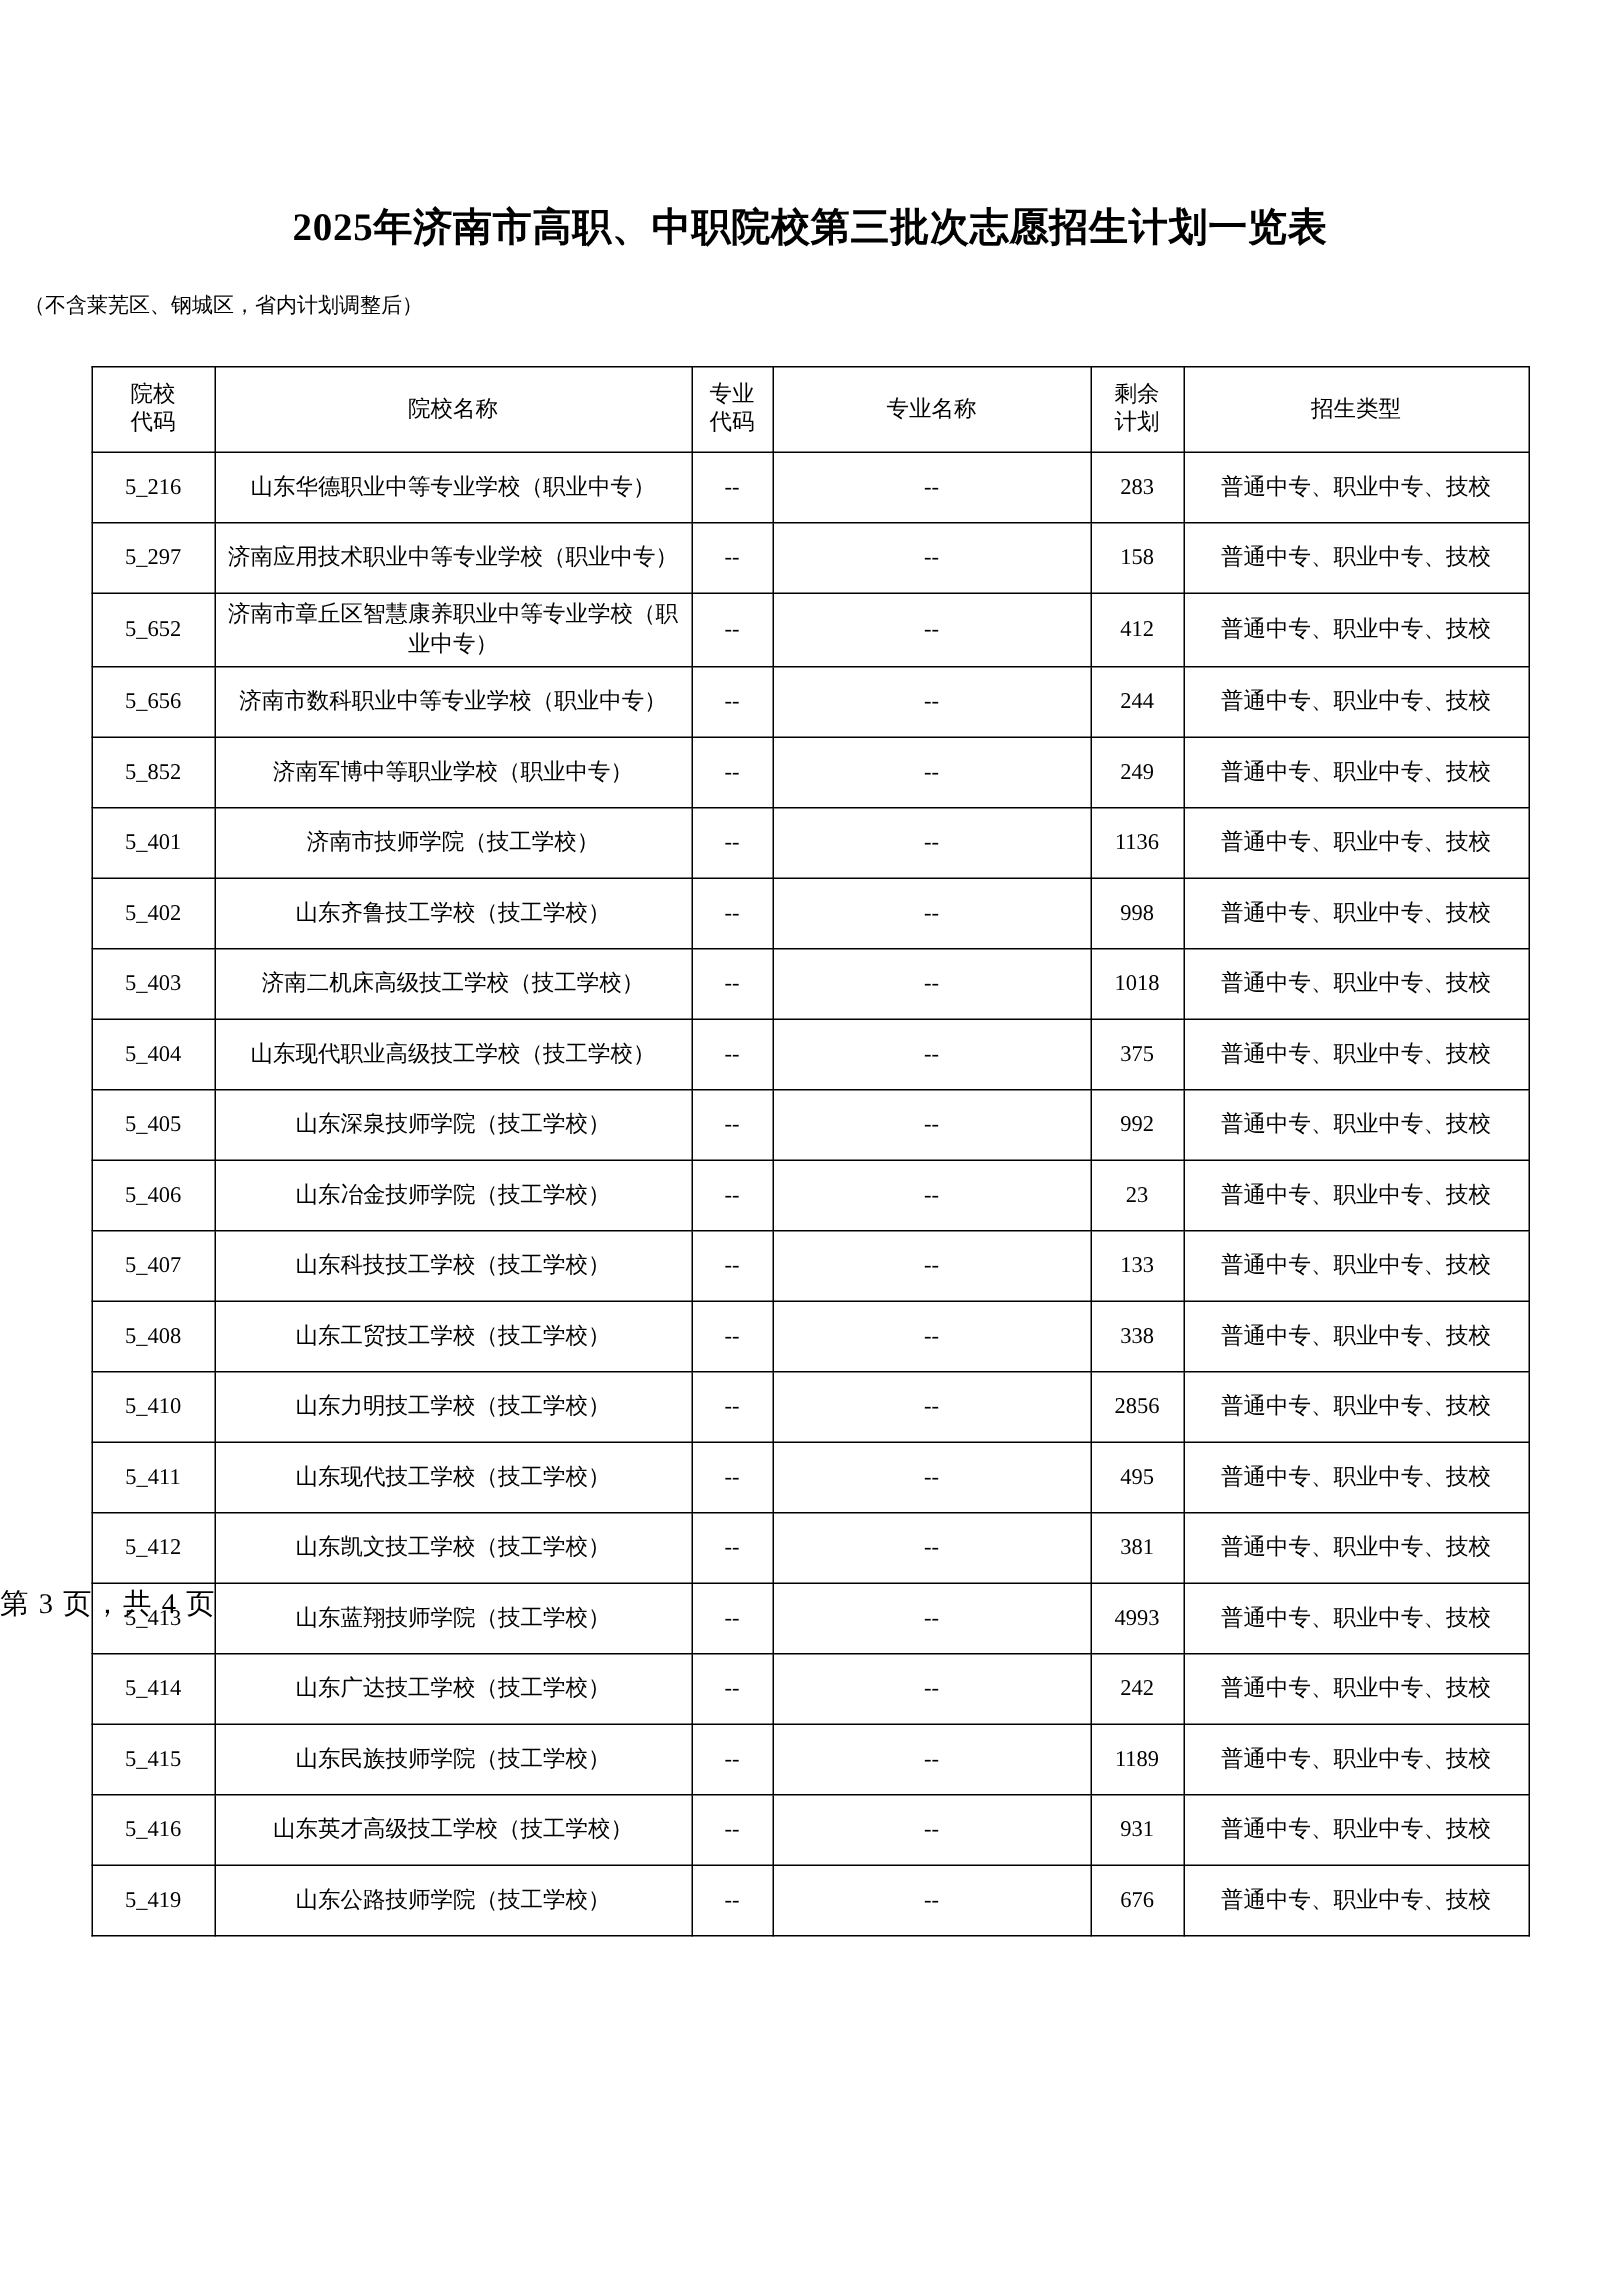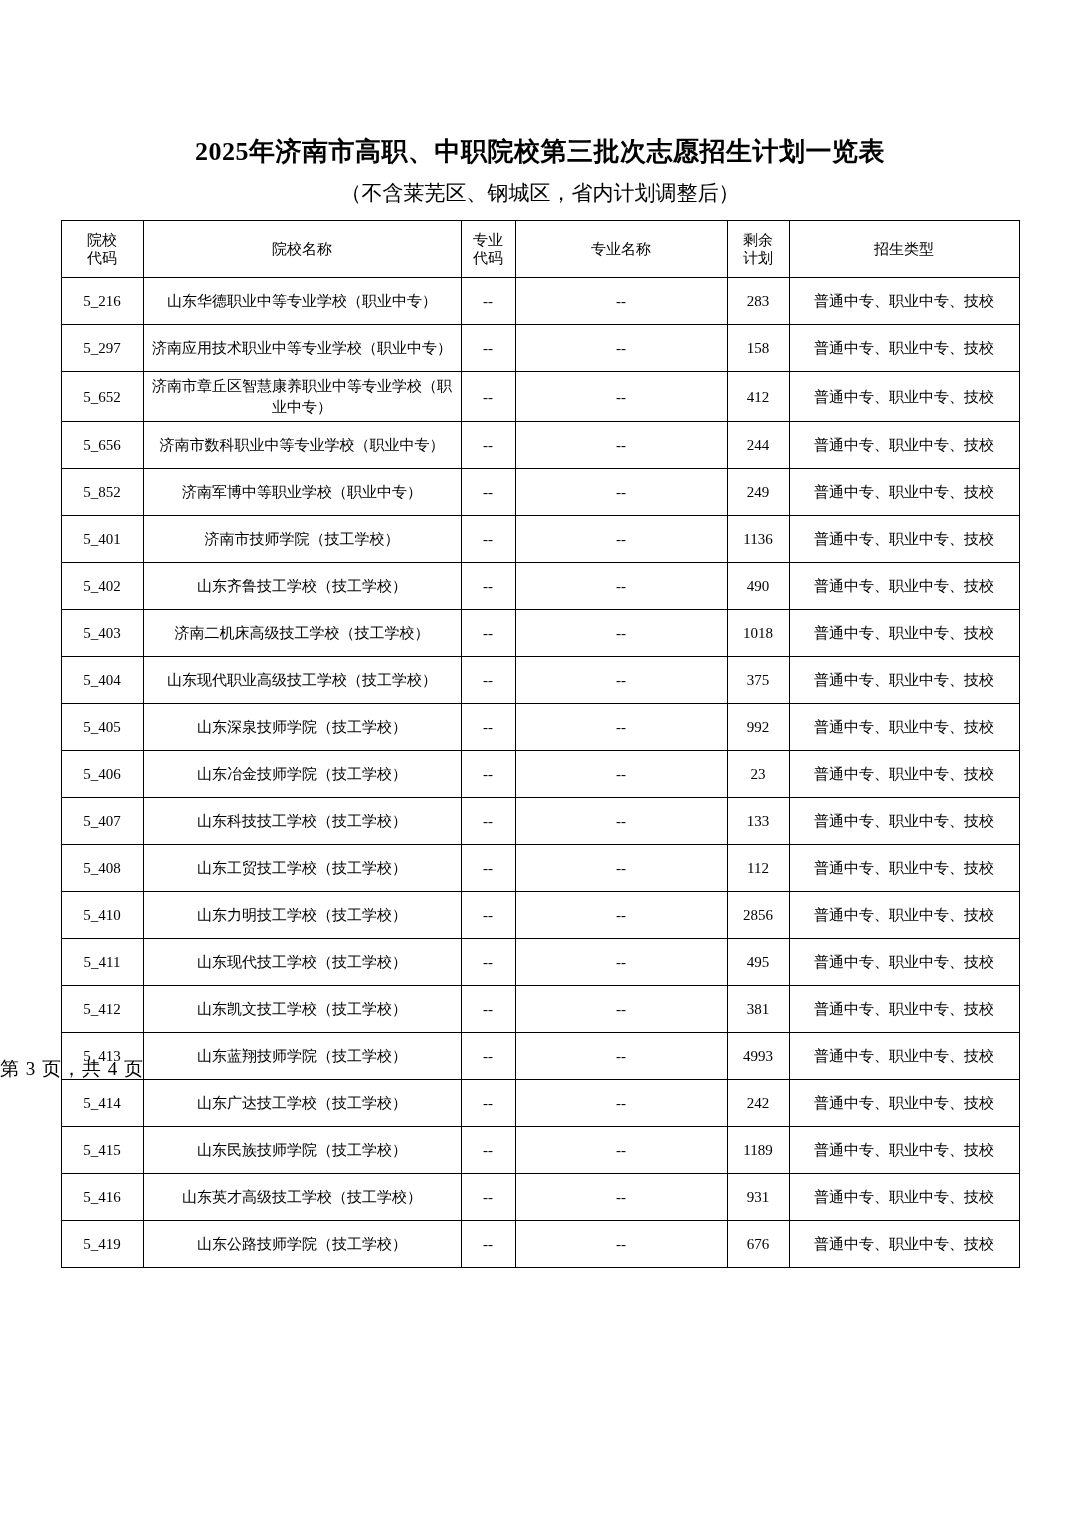--- a/index.html
+++ b/index.html
@@ -24,23 +24,22 @@
   .doc-title {
     text-align: center;
     font-size: 26px;
     font-weight: bold;
     letter-spacing: 0.5px;
     margin: 0;
     padding-top: 136px;
     line-height: 1.2;
   }
   .doc-subtitle {
-    text-align: center;
-    font-size: 21px;
-    margin: 0;
+    font-size: 14px;
+    margin: 16px;
     padding-top: 14px;
     padding-bottom: 14px;
     line-height: 1.2;
   }
   table.plan-table {
     border-collapse: collapse;
     margin: 0 auto;
     width: 958px;
     table-layout: fixed;
   }
@@ -170,21 +169,21 @@
           <td class="dash">--</td>
           <td class="dash">--</td>
           <td>1136</td>
           <td>普通中专、职业中专、技校</td>
         </tr>
         <tr>
           <td>5_402</td>
           <td>山东齐鲁技工学校（技工学校）</td>
           <td class="dash">--</td>
           <td class="dash">--</td>
-          <td>490</td>
+          <td>998</td>
           <td>普通中专、职业中专、技校</td>
         </tr>
         <tr>
           <td>5_403</td>
           <td>济南二机床高级技工学校（技工学校）</td>
           <td class="dash">--</td>
           <td class="dash">--</td>
           <td>1018</td>
           <td>普通中专、职业中专、技校</td>
         </tr>
@@ -218,21 +217,21 @@
           <td class="dash">--</td>
           <td class="dash">--</td>
           <td>133</td>
           <td>普通中专、职业中专、技校</td>
         </tr>
         <tr>
           <td>5_408</td>
           <td>山东工贸技工学校（技工学校）</td>
           <td class="dash">--</td>
           <td class="dash">--</td>
-          <td>112</td>
+          <td>338</td>
           <td>普通中专、职业中专、技校</td>
         </tr>
         <tr>
           <td>5_410</td>
           <td>山东力明技工学校（技工学校）</td>
           <td class="dash">--</td>
           <td class="dash">--</td>
           <td>2856</td>
           <td>普通中专、职业中专、技校</td>
         </tr>

